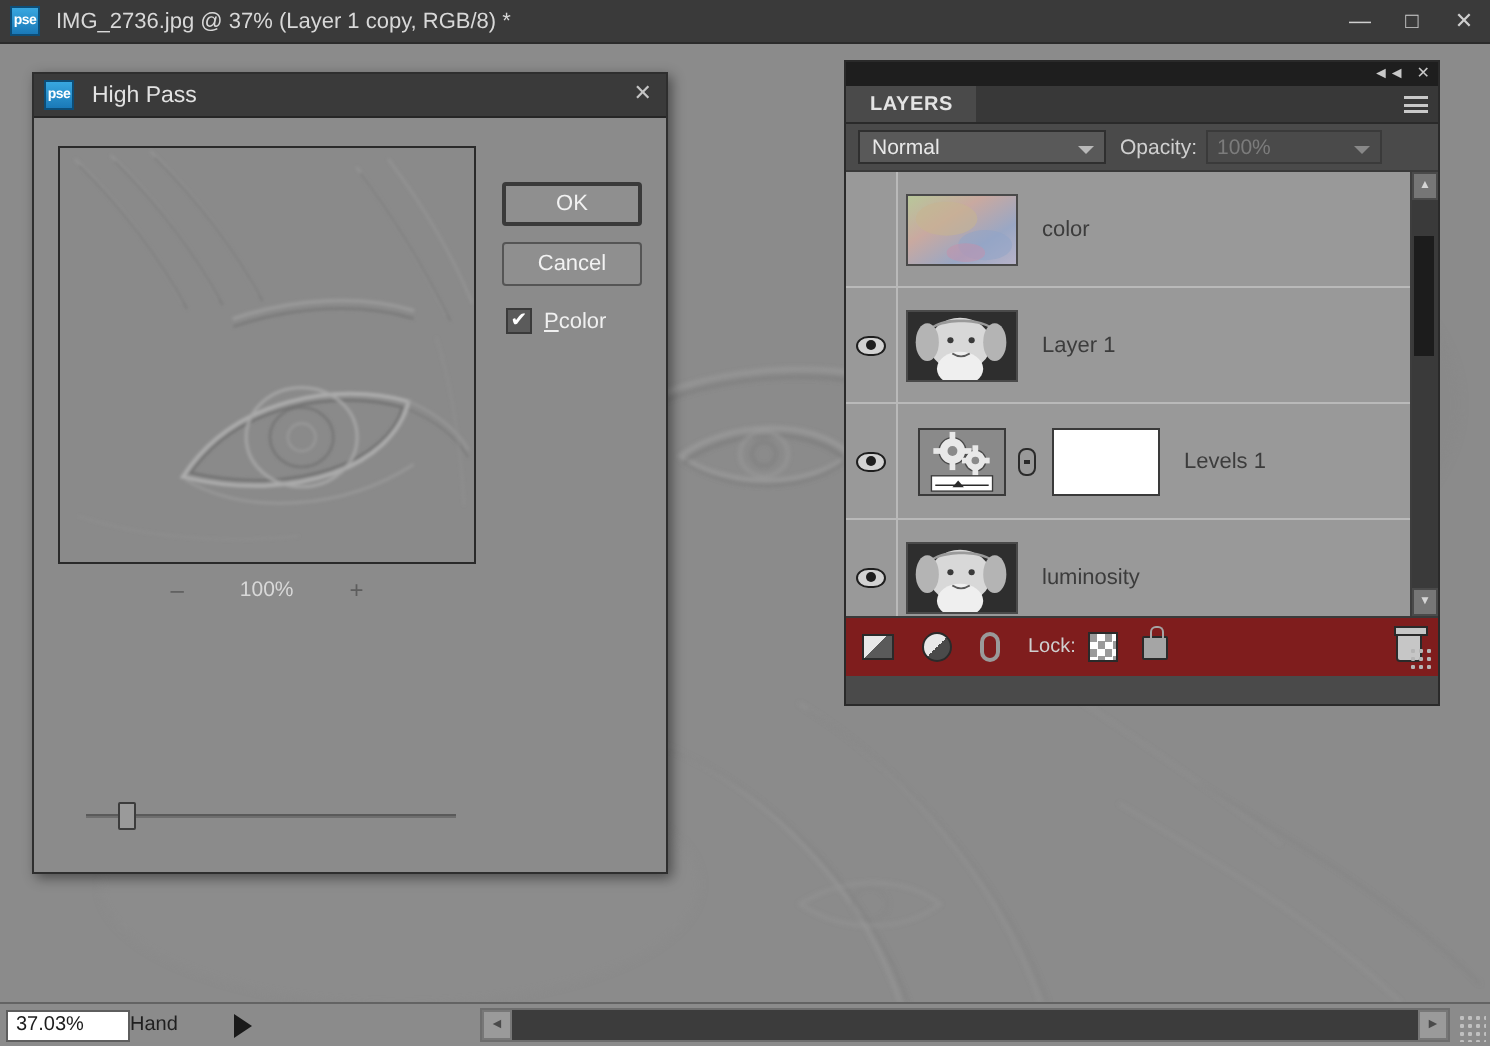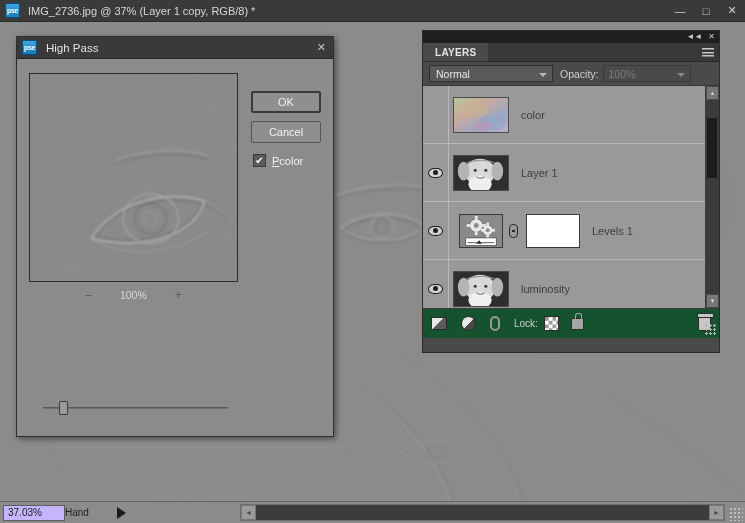--- a/index.html
+++ b/index.html
@@ -53,21 +53,21 @@
   }
 
   
   .statusbar {
     position: absolute; left: 0; bottom: 0; width: 745px; height: 22px;
     background: #8b8b8b; border-top: 1px solid #636363;
     display: flex; align-items: center;
   }
   .status-zoom {
     width: 62px; height: 16px; margin-left: 3px;
-    background: #c4b5fd; border: 1px solid #5e5e5e;
+    background: #ffffff; border: 1px solid #5e5e5e;
     color: #1c1c1c; font-size: 10px;
     display: flex; align-items: center; padding-left: 4px;
   }
   .status-tool {
     color: #1f1f1f; font-size: 10px;
   }
   .status-arrow {
     margin-left: 28px; width: 0; height: 0;
     border-left: 9px solid #1a1a1a;
     border-top: 6px solid transparent;
@@ -325,21 +325,21 @@
     display: flex; align-items: center; justify-content: center;
     color: #d5d5d5; font-size: 6px;
   }
   .vs-track { flex: 1; background: #3a3a3a; position: relative; }
   .vs-thumb {
     position: absolute; left: 1px; top: 18px;
     width: 10px; height: 60px; background: #1c1c1c;
   }
 
   .panel-bottom {
-    height: 30px; background: #14532d;
+    height: 30px; background: #7f1d1d;
     display: flex; align-items: center; padding: 0 8px;
     border-top: 1px solid #3a3a3a;
     position: relative;
   }
   .pb-icon { margin-right: 14px; display: flex; align-items: center; }
   .icon-mask {
     width: 16px; height: 13px;
     background: linear-gradient(135deg,#e8e8e8 0 45%, #5a5a5a 45% 100%);
     border: 1px solid #2a2a2a;
   }

